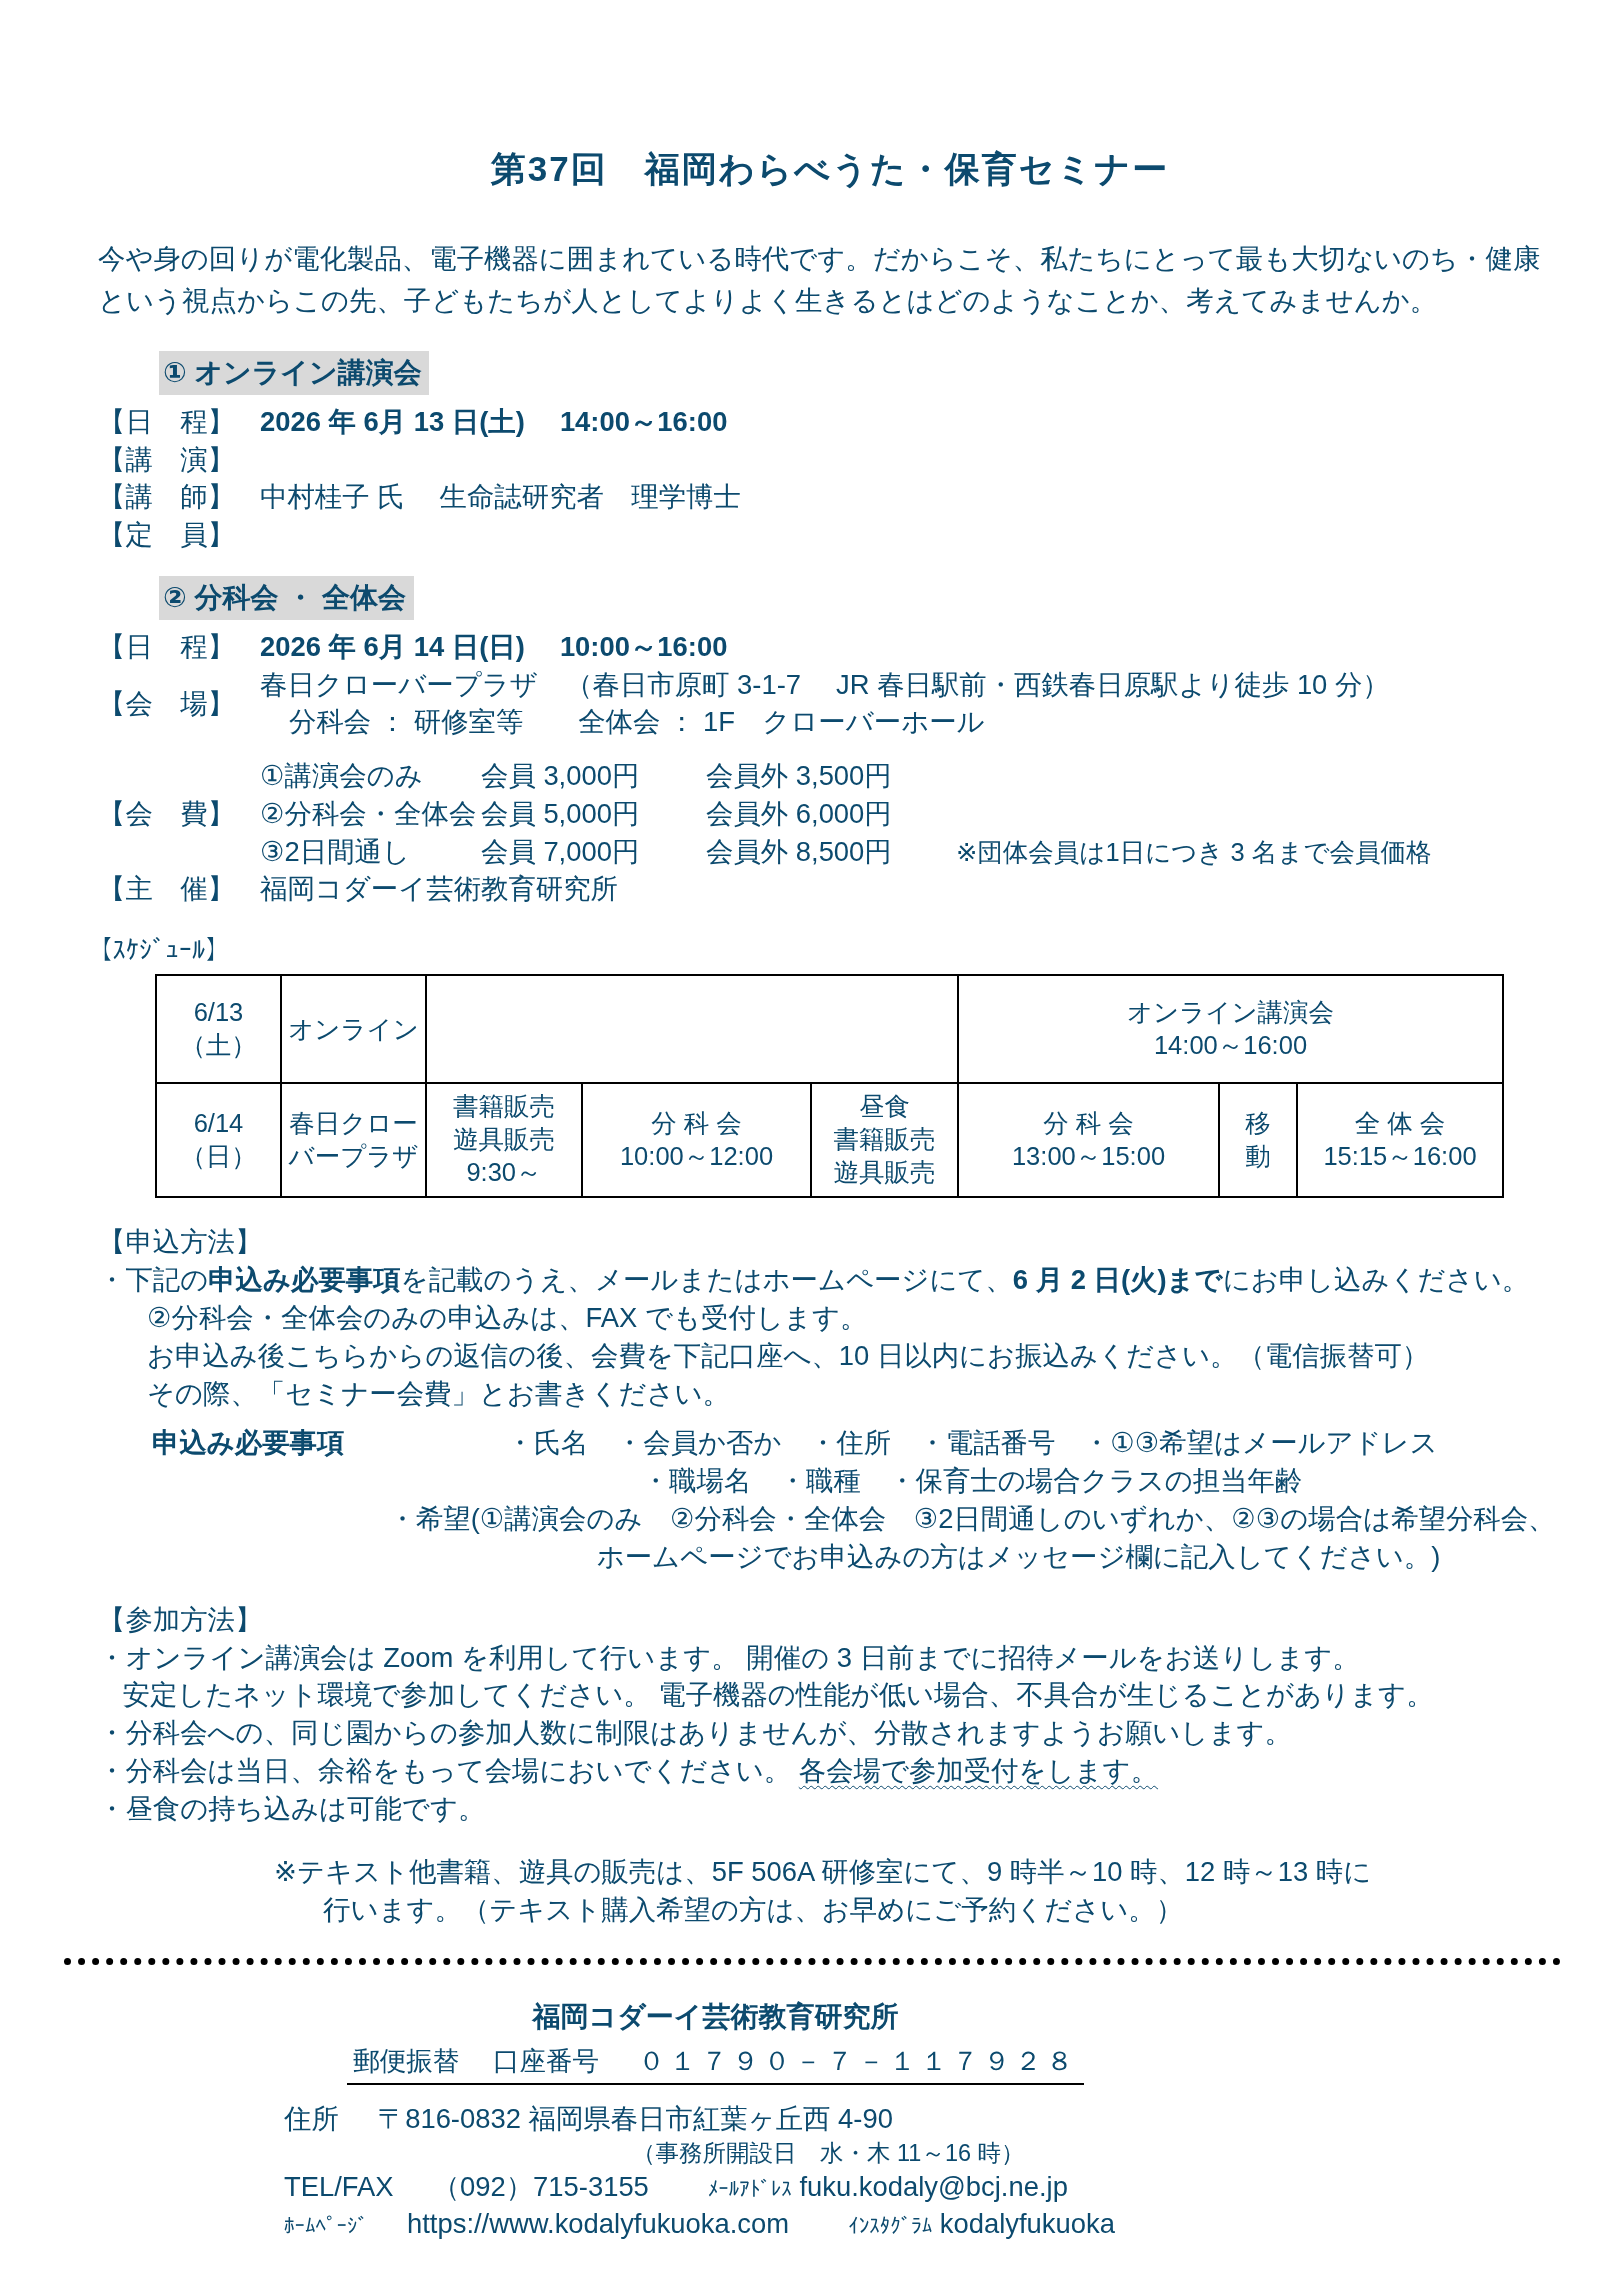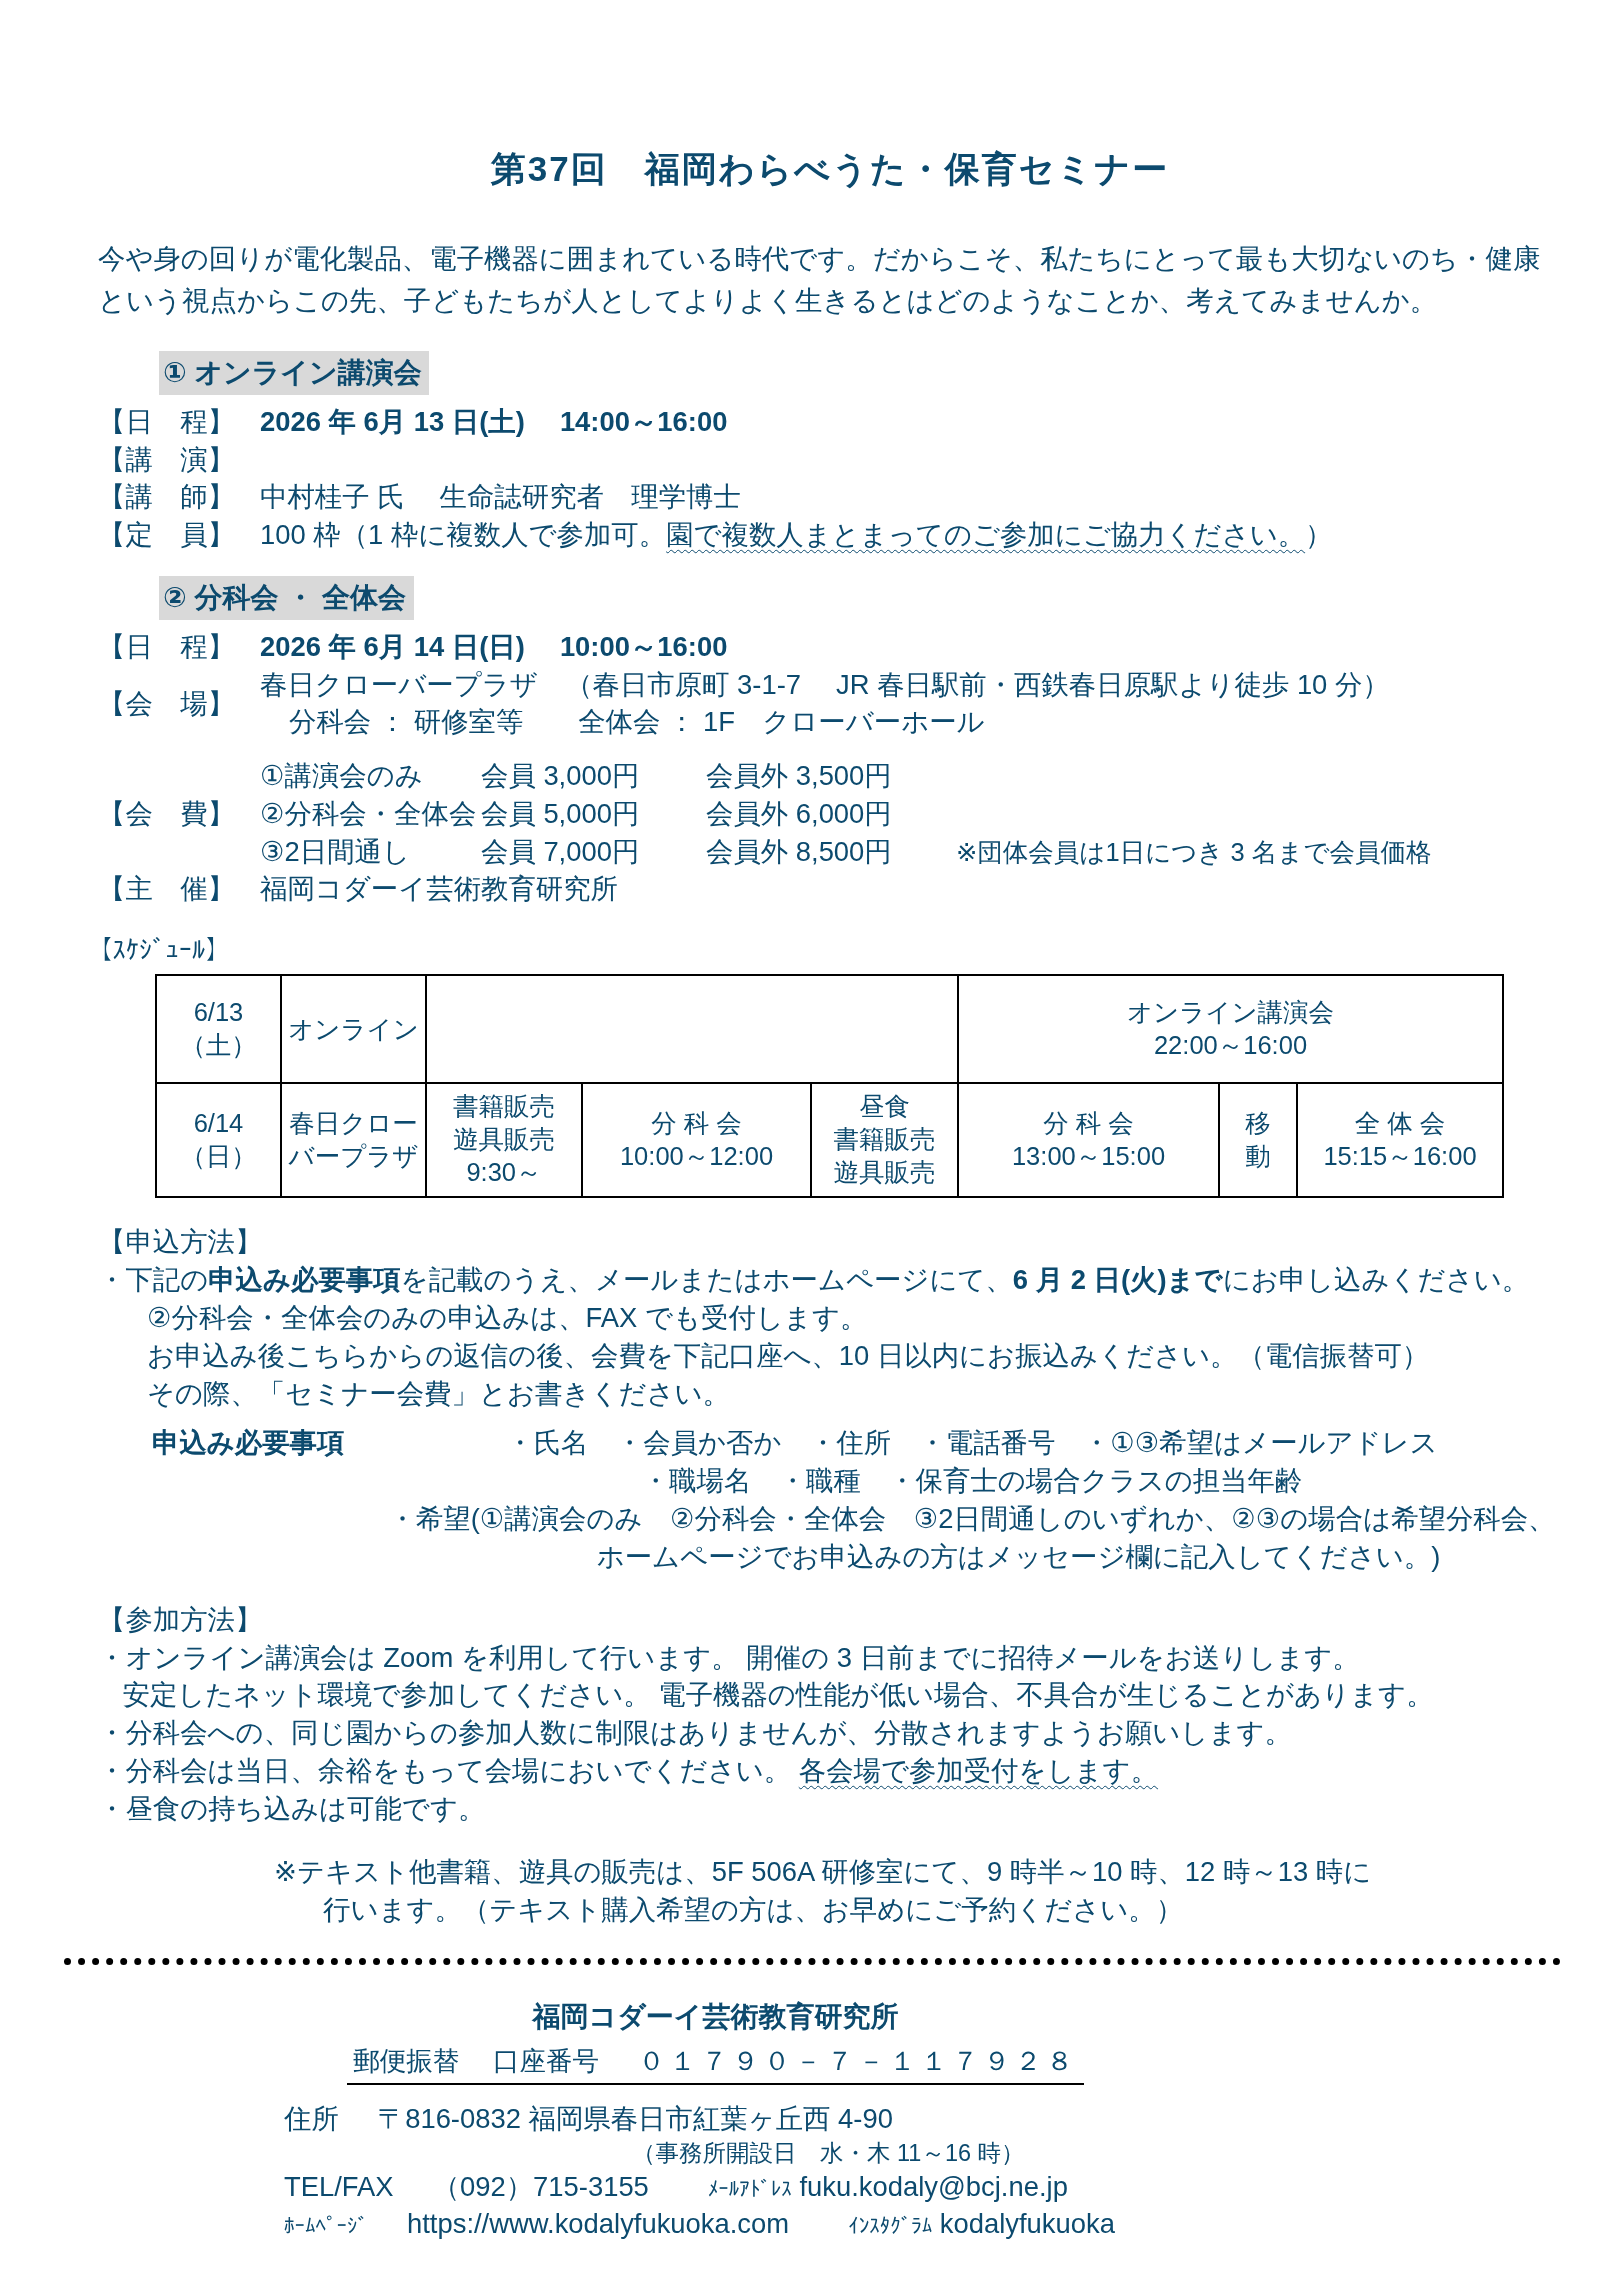--- a/index.html
+++ b/index.html
@@ -105,21 +105,20 @@
     </div>
     <div class="def-row">
       <div class="def-label">【講　演】</div>
     </div>
     <div class="def-row">
       <div class="def-label">【講　師】</div>
       <div class="def-value">中村桂子 氏　 生命誌研究者　理学博士</div>
     </div>
     <div class="def-row">
       <div class="def-label">【定　員】</div>
-      <div class="def-value"><span>100 枠（1 枠に複数人で参加可。</span><span class="wavy">園で複数人まとまってのご参加にご協力ください。</span><span>）</span></div>
     </div>
 
     <div class="sec-heading">
       <span class="hl">② 分科会 ・ 全体会</span>
     </div>
 
     <div class="def-row">
       <div class="def-label">【日　程】</div>
       <div class="def-value bold">2026 年 6月 14 日(日)　 10:00～16:00</div>
     </div>
@@ -180,21 +179,21 @@
         <td class="c-date">
           <div>6/13</div>
           <div>（土）</div>
         </td>
         <td class="c-venue">
           <div>オンライン</div>
         </td>
         <td colspan="3"></td>
         <td colspan="3" class="c-event">
           <div>オンライン講演会</div>
-          <div>22:00～16:00</div>
+          <div>14:00～16:00</div>
         </td>
       </tr>
       <tr class="r2">
         <td class="c-date">
           <div>6/14</div>
           <div>（日）</div>
         </td>
         <td class="c-venue">
           <div>春日クロー</div>
           <div>バープラザ</div>

